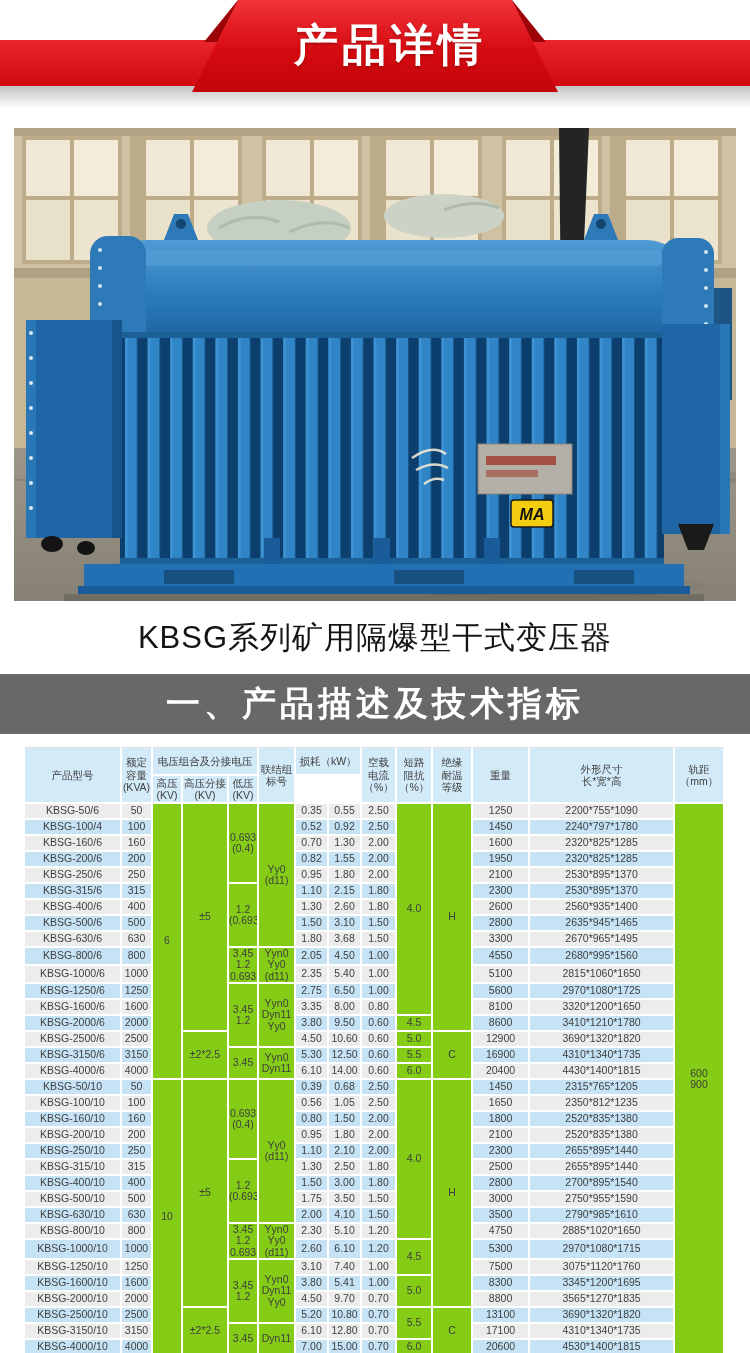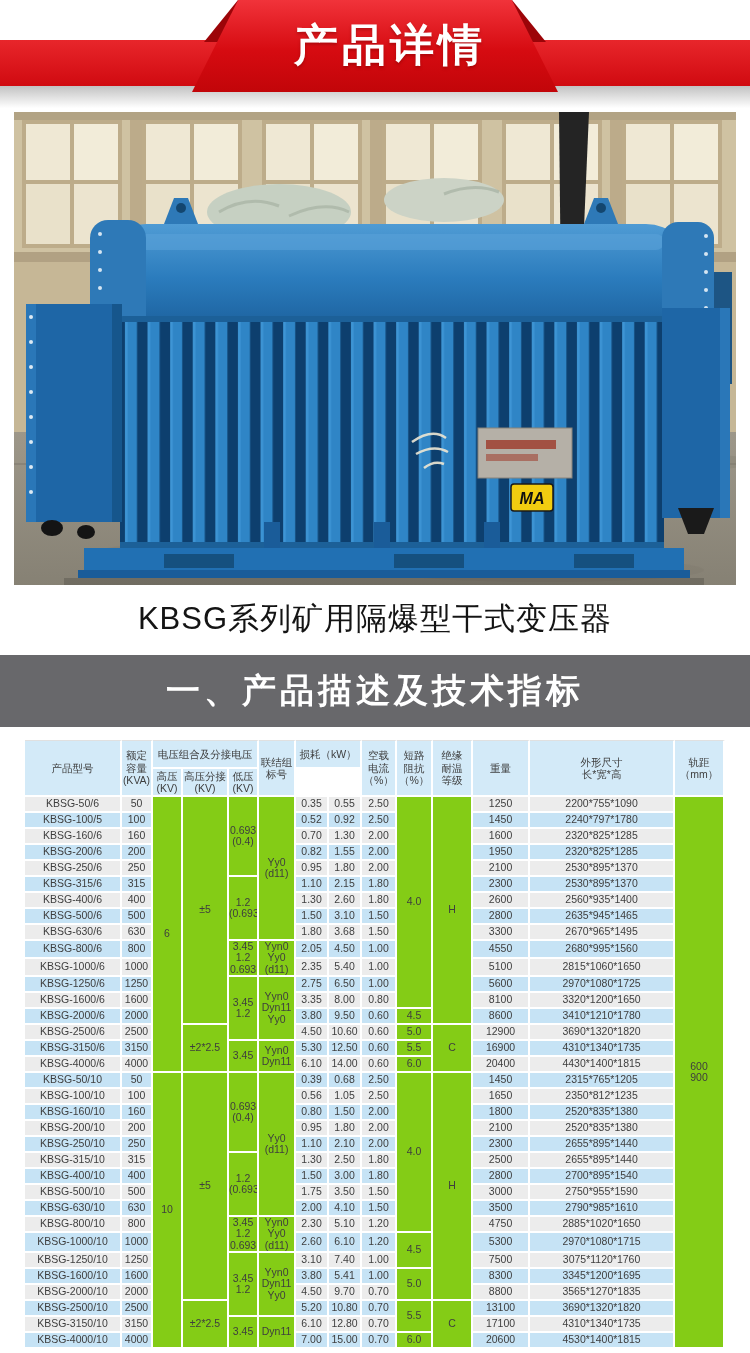--- a/index.html
+++ b/index.html
@@ -17,25 +17,25 @@
   .banner .fold{position:absolute;top:0;width:34px;height:42px;background:#9c0408;}
   .banner .fold.l{left:204px;clip-path:polygon(100% 0,100% 100%,0 100%);}
   .banner .fold.r{left:512px;clip-path:polygon(0 0,0 100%,100% 100%);}
   .banner .trap{position:absolute;left:192px;top:0;width:366px;height:92px;
     clip-path:polygon(12.6% 0,87.4% 0,100% 100%,0 100%);
     background:linear-gradient(180deg,#f1333a 0%,#d60b11 55%,#c20509 100%);}
   .banner h1{position:absolute;left:15px;top:16px;width:750px;margin:0;text-align:center;
     font-size:44px;letter-spacing:4px;color:#fff;font-weight:bold;
     text-shadow:0 2px 3px rgba(120,0,0,.45);}
   
-  .photo-wrap{margin:0 14px;font-size:0;}
+  .photo-wrap{margin:16px 14px;font-size:0;}
   
   .product-title{margin:13px 0 15px;text-align:center;font-size:31px;font-weight:normal;
     color:#141414;letter-spacing:1px;}
-  .section-bar{height:72px;background:#68686b;display:flex;align-items:center;
+  .section-bar{height:60px;background:#68686b;display:flex;align-items:center;
     justify-content:center;}
   .section-bar span{color:#ffffff;font-size:34px;font-weight:bold;letter-spacing:4px;}
   
   .table-wrap{padding:13px 25px 6px;}
   table.spec{width:700px;border-collapse:separate;border-spacing:0;table-layout:fixed;
     background:#ffffff;}
   table.spec td{border-right:2px solid #fff;border-bottom:2px solid #fff;
     text-align:center;vertical-align:middle;padding:0;background:#ececec;
     color:#3e3e3e;font-size:10.5px;line-height:1.08;white-space:pre-line;
     overflow:hidden;}
@@ -251,21 +251,21 @@
           <td>0.55</td>
           <td>2.50</td>
           <td rowspan="13" class="m">4.0</td>
           <td rowspan="14" class="m">H</td>
           <td>1250</td>
           <td>2200*755*1090</td>
           <td rowspan="34" class="m">600
 900</td>
         </tr>
         <tr class="blue">
-          <td>KBSG-100/5</td>
+          <td>KBSG-100/4</td>
           <td>100</td>
           <td>0.52</td>
           <td>0.92</td>
           <td>2.50</td>
           <td>1450</td>
           <td>2240*797*1780</td>
         </tr>
         <tr>
           <td>KBSG-160/6</td>
           <td>160</td>

